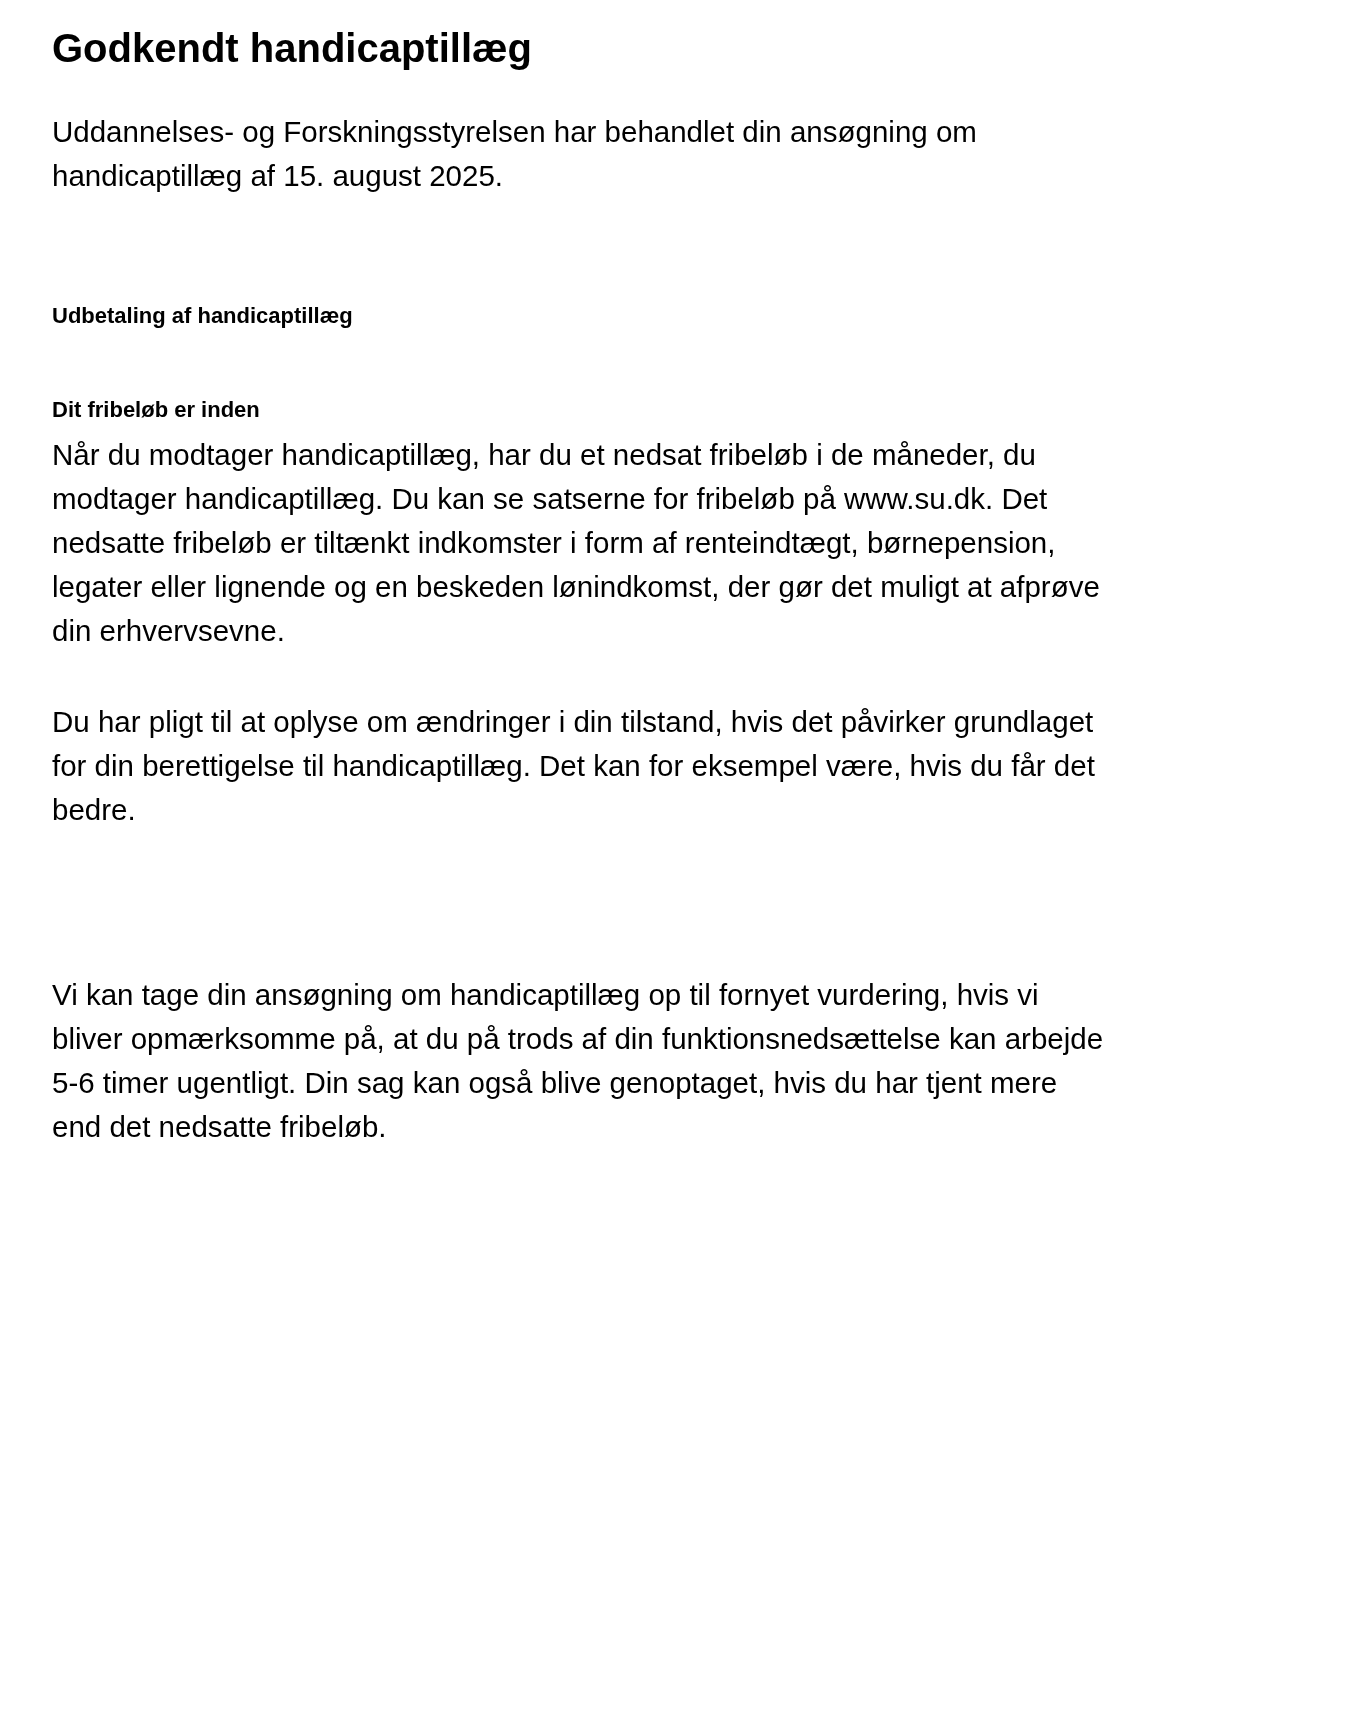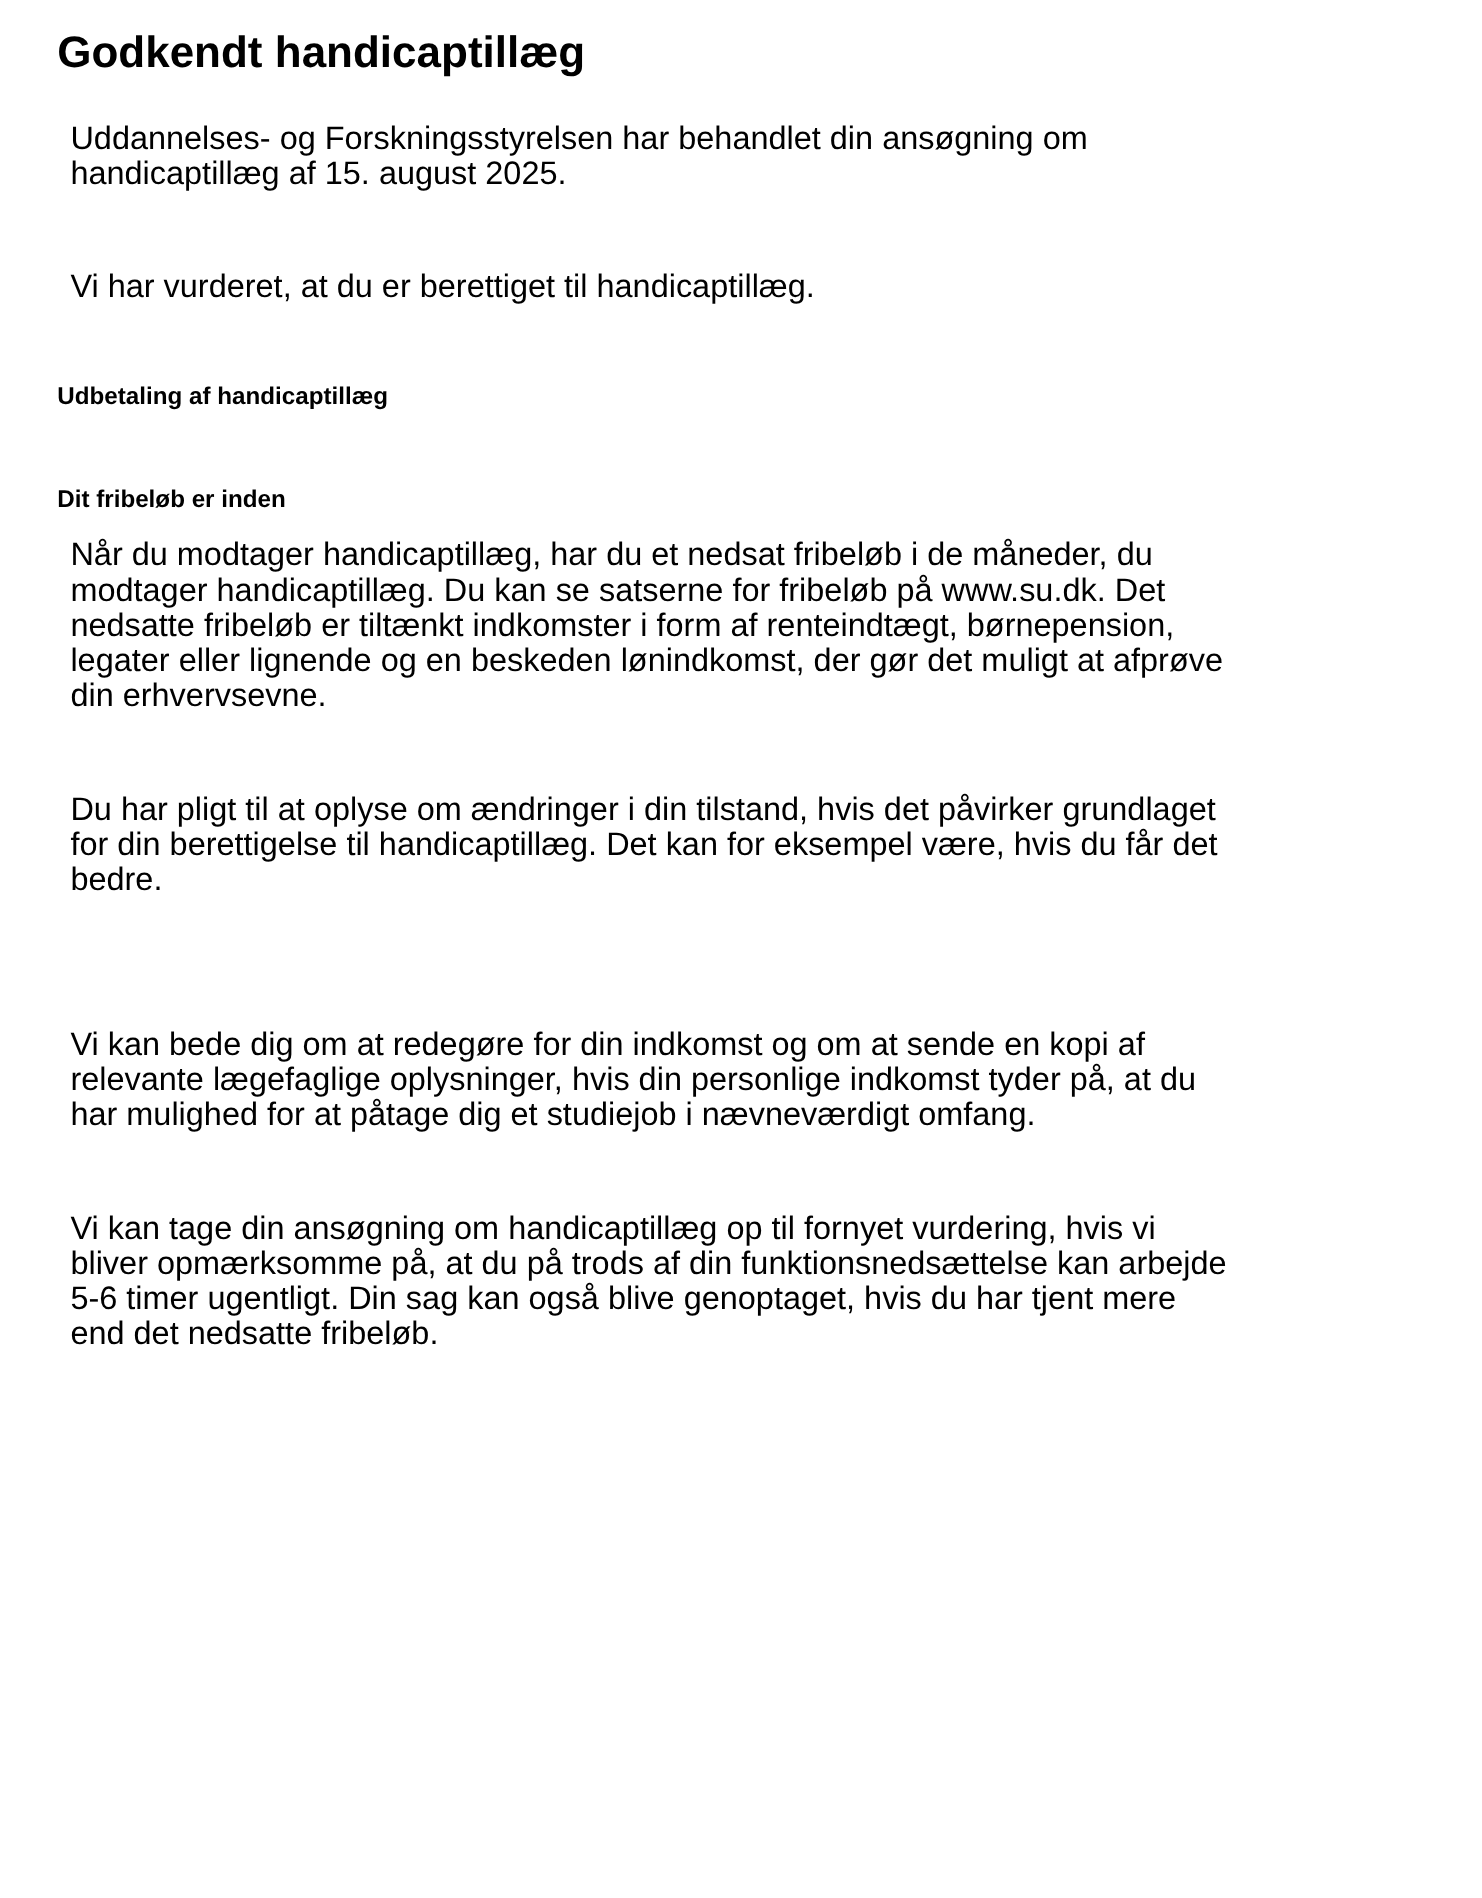--- a/index.html
+++ b/index.html
@@ -21,22 +21,22 @@
       width: 1290px;
     }
     .title {
       font-size: 40px;
       font-weight: bold;
       line-height: 52px;
       margin: 0 0 36px 0;
     }
     p {
       font-size: 29.5px;
-      line-height: 32px;
-      margin: 12px;
+      line-height: 44px;
+      margin: 0;
       white-space: pre-line;
     }
     .gap {
       height: 47px;
     }
     .heading {
       font-size: 22px;
       font-weight: bold;
       line-height: 47px;
       margin: 0;
@@ -44,21 +44,20 @@
   </style>
 </head>
 <body>
 
 <div class="doc">
   <h1 class="title">Godkendt handicaptillæg</h1>
 
   <p>Uddannelses- og Forskningsstyrelsen har behandlet din ansøgning om
 handicaptillæg af 15. august 2025.</p>
   <div class="gap"></div>
-  <p>Vi har vurderet, at du er berettiget til handicaptillæg.</p>
   <div class="gap"></div>
 
   <section>
     <h2 class="heading">Udbetaling af handicaptillæg</h2>
   </section>
   <div class="gap"></div>
 
   <section>
     <h2 class="heading">Dit fribeløb er inden</h2>
     <p>Når du modtager handicaptillæg, har du et nedsat fribeløb i de måneder, du
@@ -68,22 +67,19 @@
 din erhvervsevne.</p>
     <div class="gap"></div>
     <p>Du har pligt til at oplyse om ændringer i din tilstand, hvis det påvirker grundlaget
 for din berettigelse til handicaptillæg. Det kan for eksempel være, hvis du får det
 bedre.</p>
   </section>
   <div class="gap"></div>
 
   <section>
     <div class="gap"></div>
-    <p>Vi kan bede dig om at redegøre for din indkomst og om at sende en kopi af
-relevante lægefaglige oplysninger, hvis din personlige indkomst tyder på, at du
-har mulighed for at påtage dig et studiejob i nævneværdigt omfang.</p>
     <div class="gap"></div>
     <p>Vi kan tage din ansøgning om handicaptillæg op til fornyet vurdering, hvis vi
 bliver opmærksomme på, at du på trods af din funktionsnedsættelse kan arbejde
 5-6 timer ugentligt. Din sag kan også blive genoptaget, hvis du har tjent mere
 end det nedsatte fribeløb.</p>
   </section>
 </div>
 
 </body></html>

